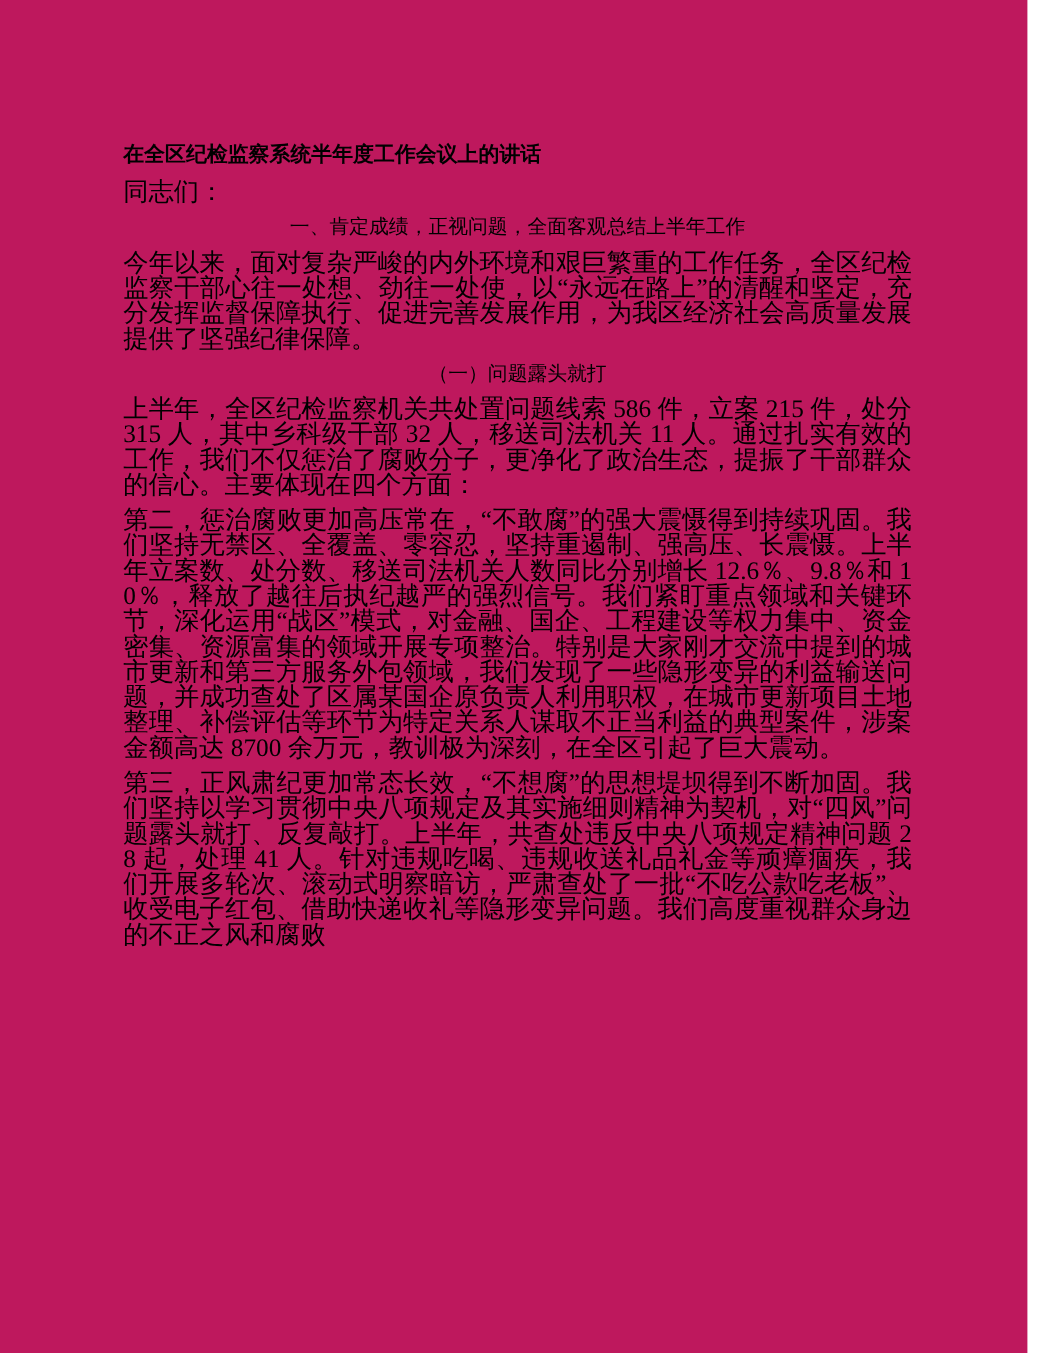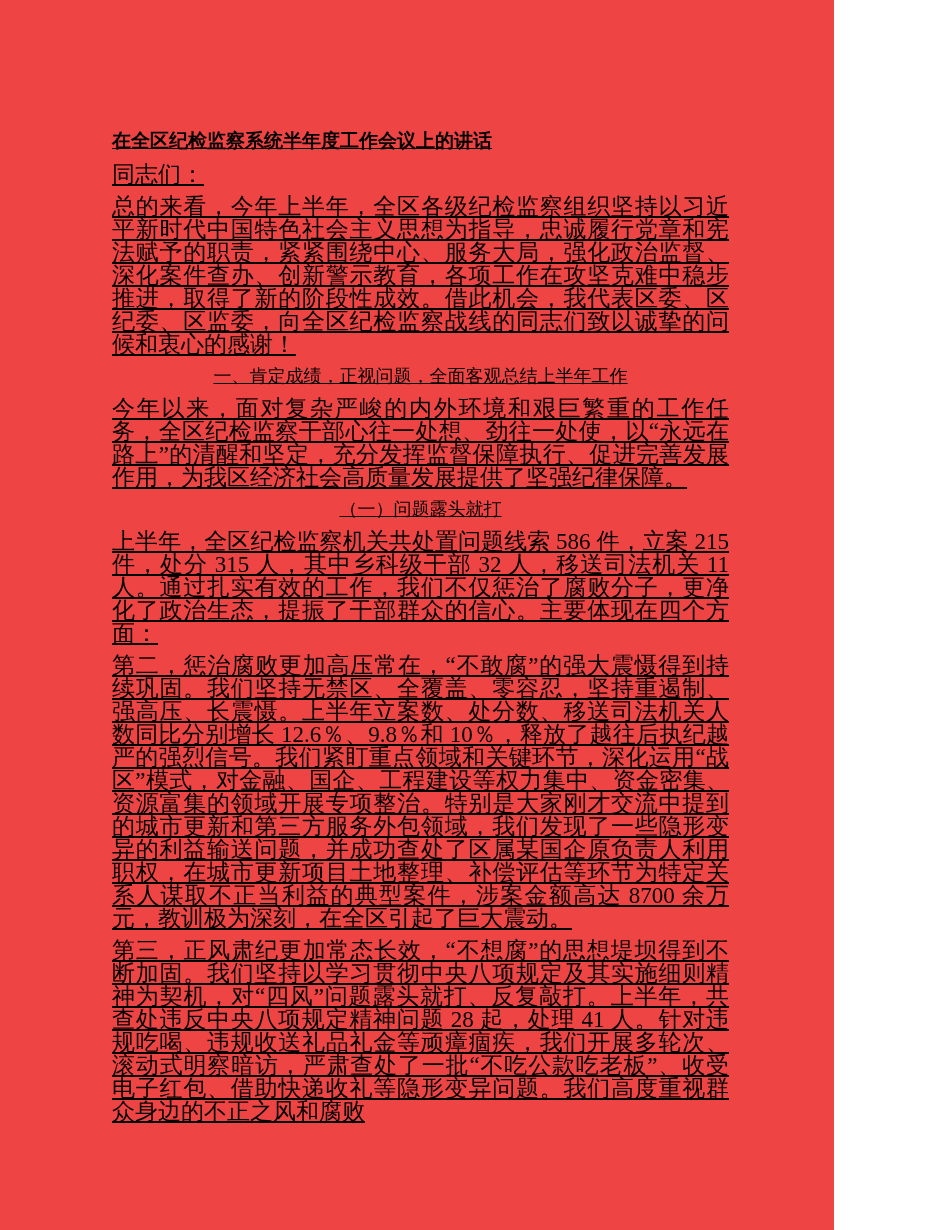--- a/index.html
+++ b/index.html
@@ -9,25 +9,24 @@
   }
   body {
     width: 950px;
     height: 1230px;
     overflow: hidden;
     color: #000000;
     font-family: "Liberation Serif", "DejaVu Serif", serif;
   }
   .page {
     box-sizing: border-box;
-    width: 834px;
+    width: 934px;
     height: 1230px;
     padding: 128px 105px 0 112px;
-    background: #ef4444;
-    text-decoration: underline;
+    background: #be185d;
   }
   .doc-title {
     font-size: 19px;
     font-weight: bold;
     line-height: 25px;
     margin: 0 0 10px 0;
     text-align: left;
   }
   .para {
     font-size: 23px;
@@ -48,21 +47,20 @@
 </head>
 <body>
 
 <div class="page">
 
   <h1 class="doc-title">在全区纪检监察系统半年度工作会议上的讲话</h1>
 
   <p class="para">同志们：</p>
 
 
-  <p class="para">总的来看，今年上半年，全区各级纪检监察组织坚持以习近平新时代中国特色社会主义思想为指导，忠诚履行党章和宪法赋予的职责，紧紧围绕中心、服务大局，强化政治监督、深化案件查办、创新警示教育，各项工作在攻坚克难中稳步推进，取得了新的阶段性成效。借此机会，我代表区委、区纪委、区监委，向全区纪检监察战线的同志们致以诚挚的问候和衷心的感谢！</p>
 
   <p class="heading-line">一、肯定成绩，正视问题，全面客观总结上半年工作</p>
 
   <p class="para">今年以来，面对复杂严峻的内外环境和艰巨繁重的工作任务，全区纪检监察干部心往一处想、劲往一处使，以“永远在路上”的清醒和坚定，充分发挥监督保障执行、促进完善发展作用，为我区经济社会高质量发展提供了坚强纪律保障。</p>
 
   <p class="heading-line">（一）问题露头就打</p>
 
   <p class="para">上半年，全区纪检监察机关共处置问题线索 586 件，立案 215 件，处分 315 人，其中乡科级干部 32 人，移送司法机关 11 人。通过扎实有效的工作，我们不仅惩治了腐败分子，更净化了政治生态，提振了干部群众的信心。主要体现在四个方面：</p>
 
 

